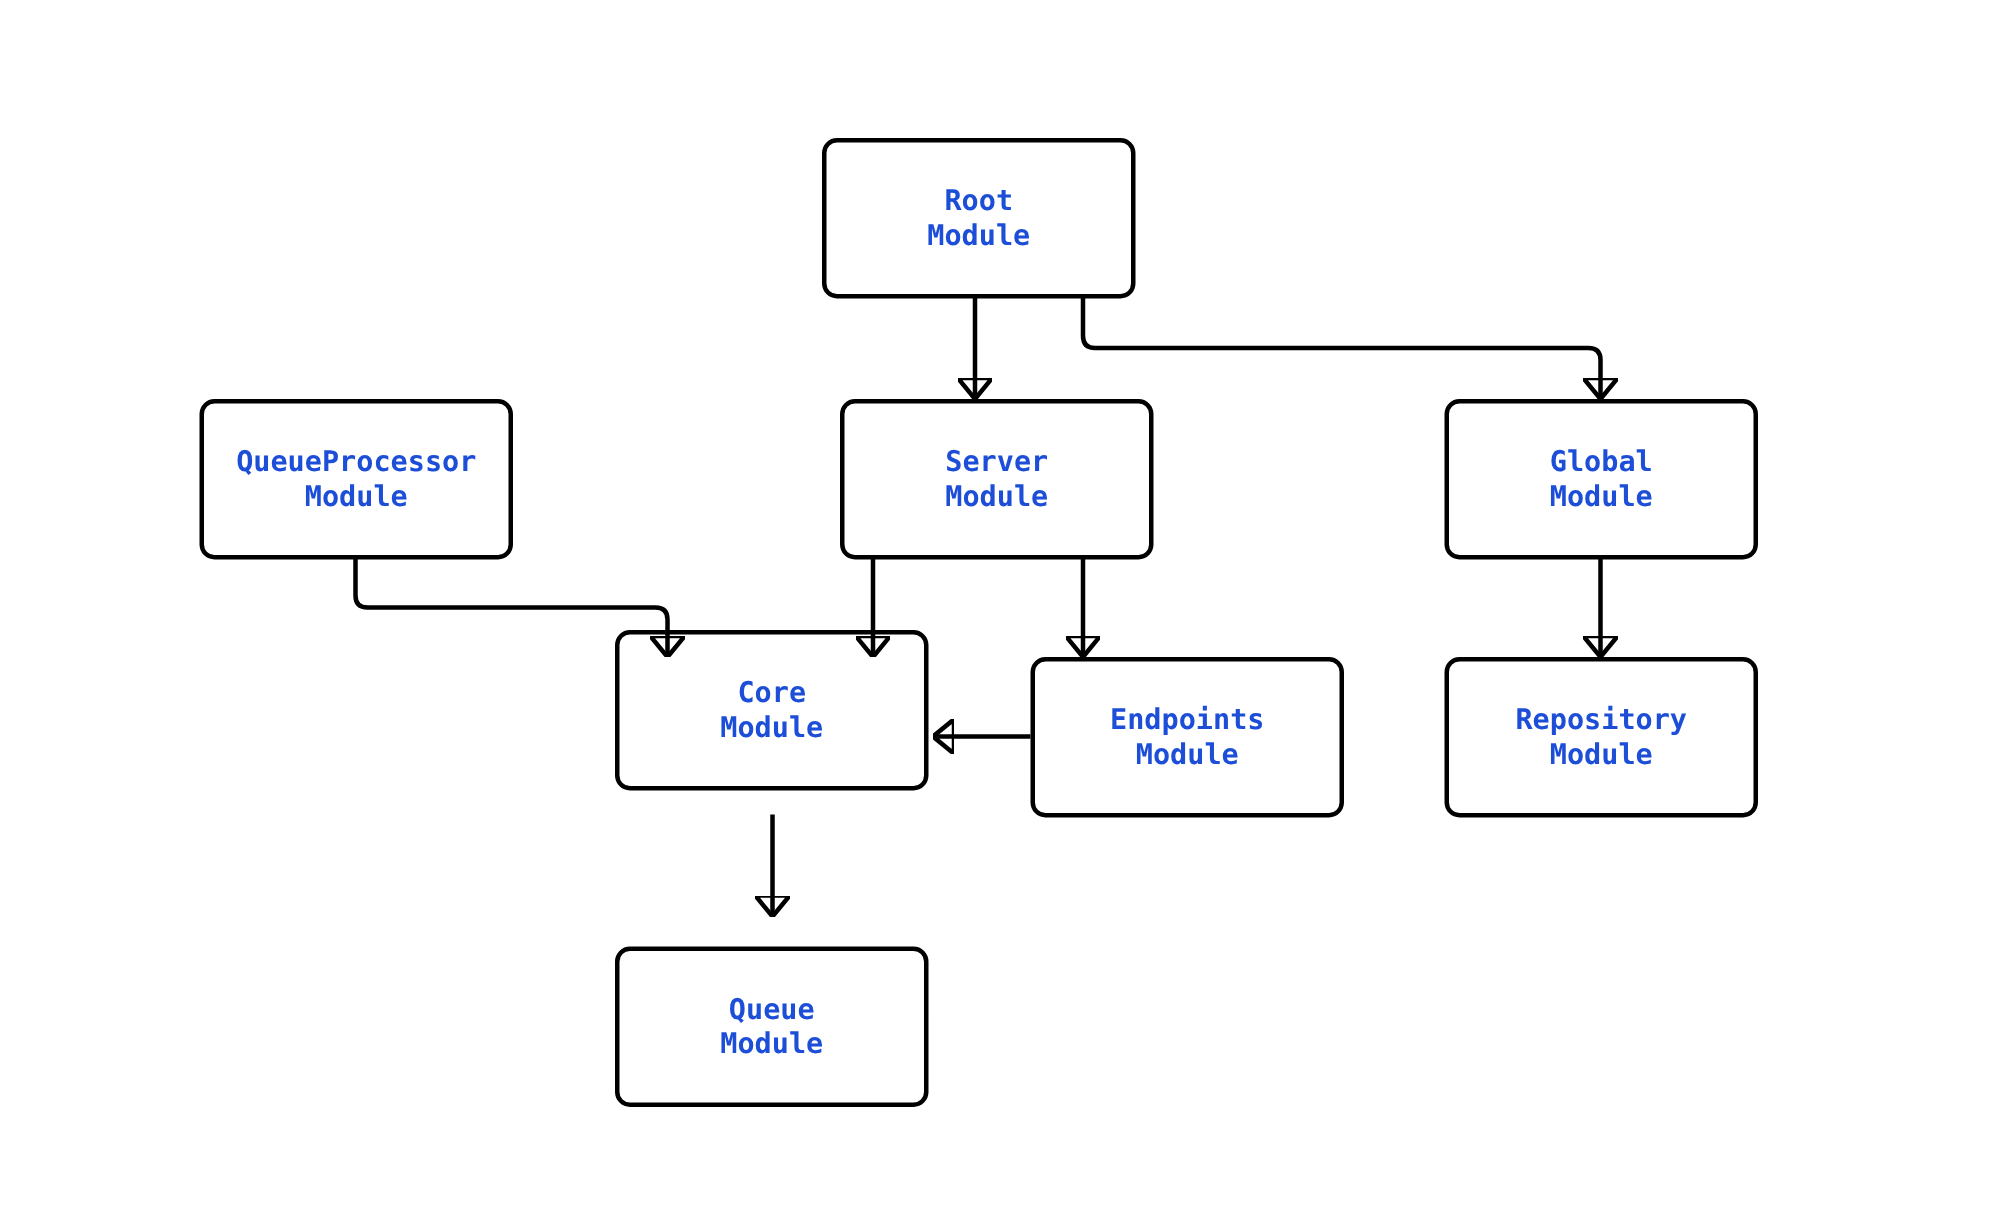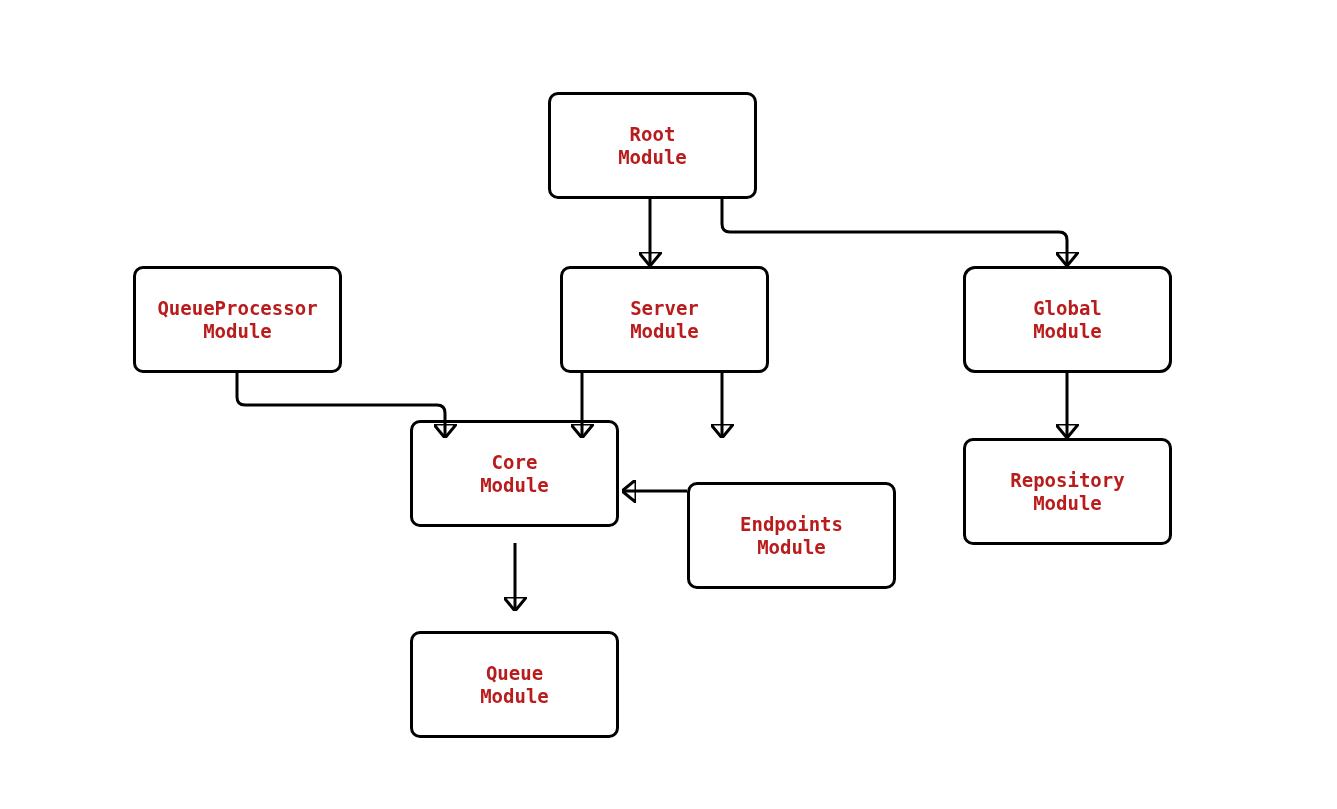--- a/index.html
+++ b/index.html
@@ -25,21 +25,21 @@
     background: #ffffff;
     display: flex;
     align-items: center;
     justify-content: center;
     z-index: 1;
   }
   .node .label {
     font-weight: bold;
     font-size: 19px;
     line-height: 23px;
-    color: #b91c1c;
+    color: #1d4ed8;
     text-align: center;
     white-space: pre-line;
   }
   svg.edges {
     position: absolute;
     left: 0;
     top: 0;
     z-index: 2;
     pointer-events: none;
   }
@@ -62,31 +62,31 @@
   <div class="node" style="left:133px; top:266px;">
     <span class="label">QueueProcessor
 Module</span>
   </div>
 
   <div class="node" style="left:548px; top:266px;margin-left:12px;">
     <span class="label">Server
 Module</span>
   </div>
 
-  <div class="node" style="left:963px; top:266px;border-radius:12px;">
+  <div class="node" style="left:963px; top:266px;">
     <span class="label">Global
 Module</span>
   </div>
 
   <div class="node" style="left:410px; top:420px;">
     <span class="label">Core
 Module</span>
   </div>
 
-  <div class="node" style="left:687px; top:438px;margin-top:44px;">
+  <div class="node" style="left:687px; top:438px;">
     <span class="label">Endpoints
 Module</span>
   </div>
 
   <div class="node" style="left:963px; top:438px;">
     <span class="label">Repository
 Module</span>
   </div>
 
   <div class="node" style="left:410px; top:611px;margin-top:20px;">

